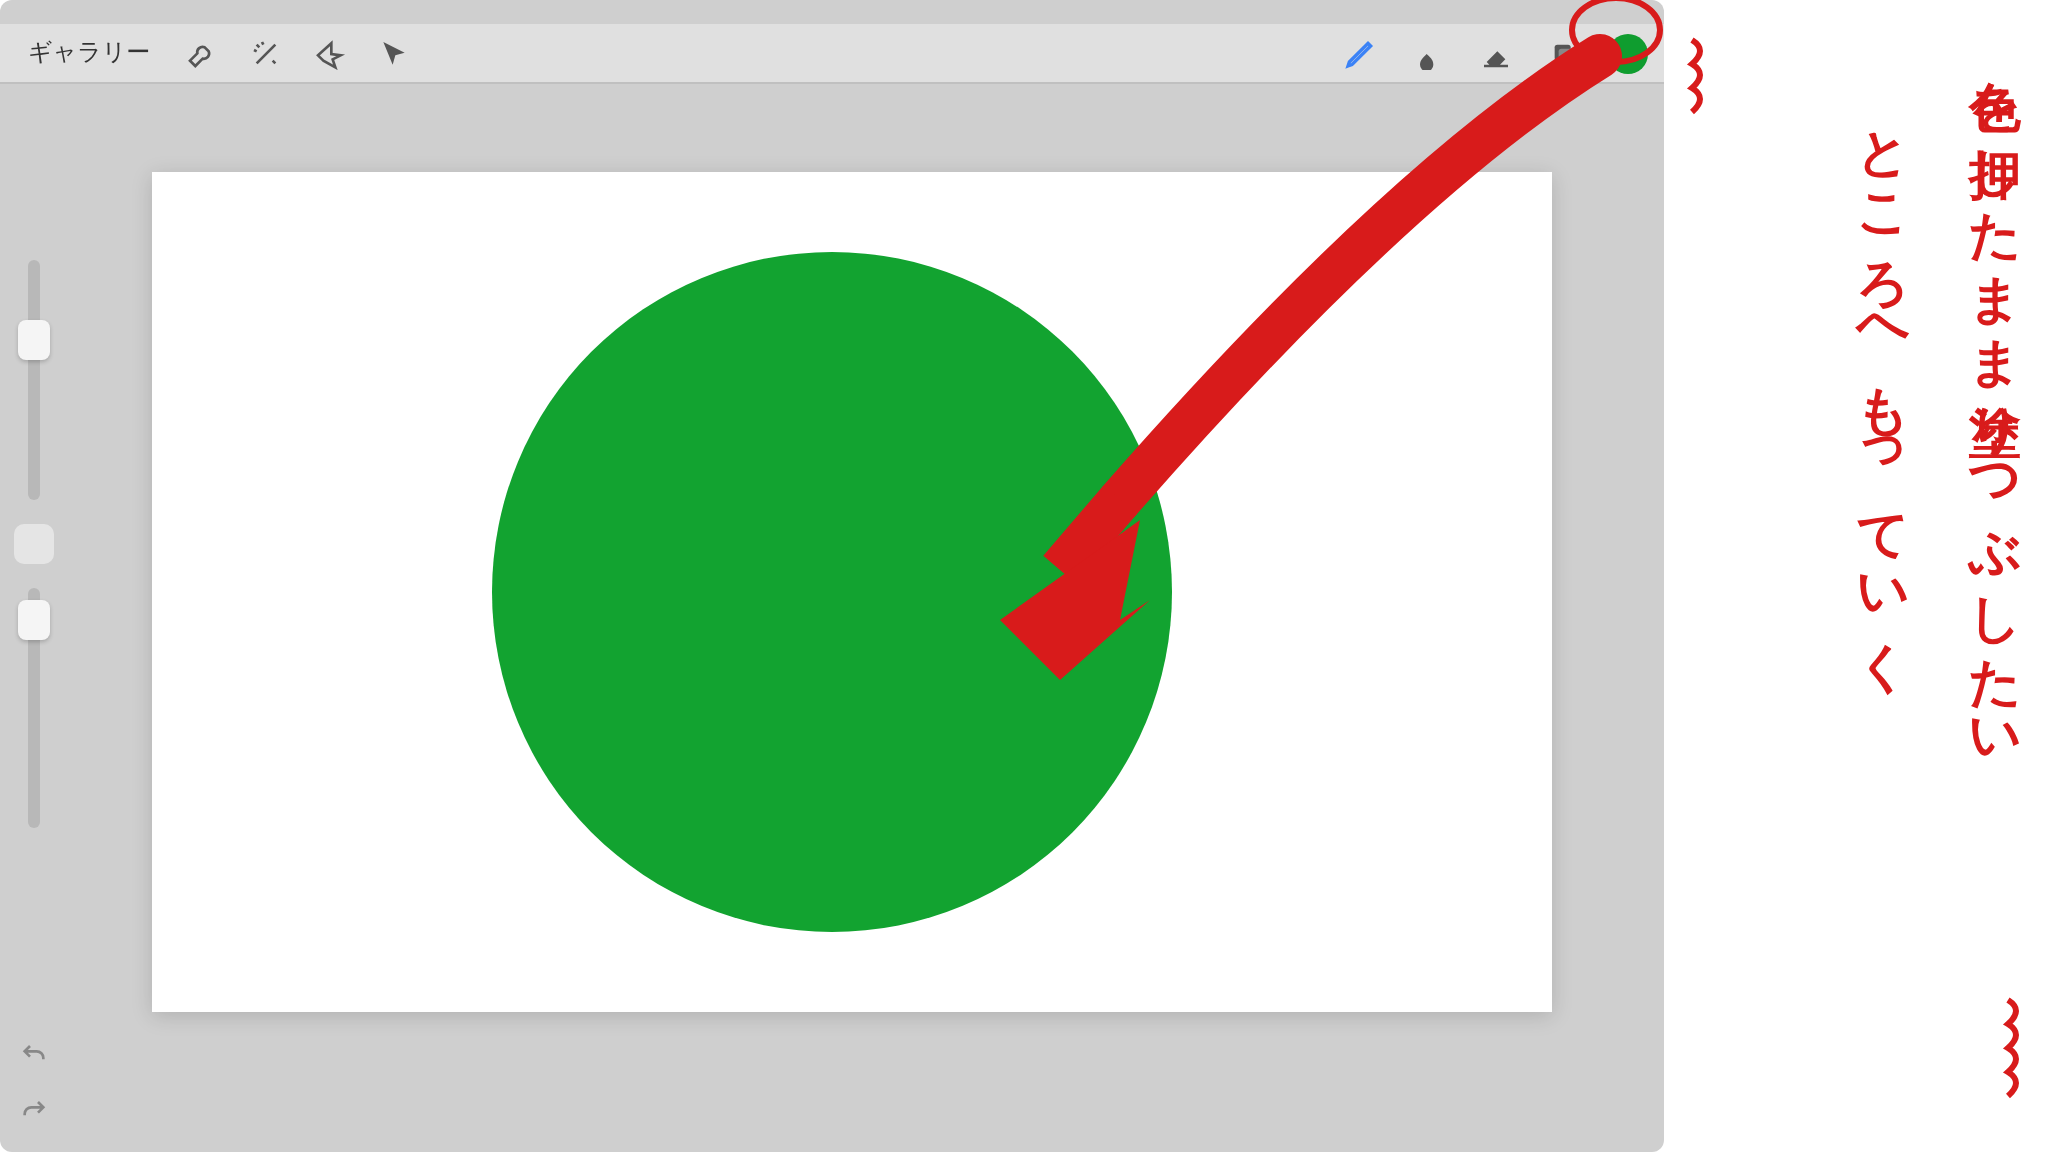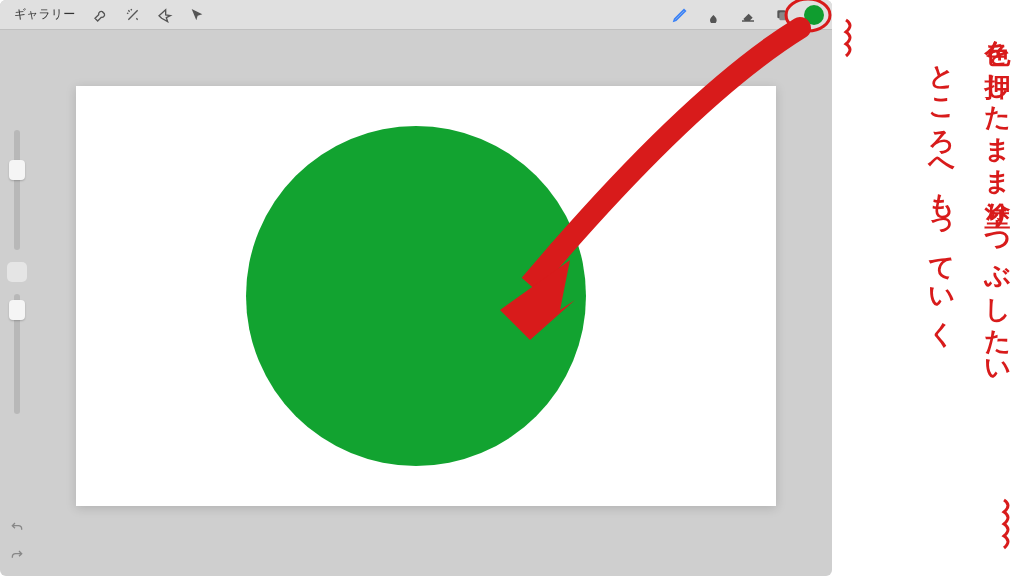--- a/index.html
+++ b/index.html
@@ -19,20 +19,21 @@
       overflow: hidden;
     }
     .toolbar {
       height: 30px;
       background: #e0e0e0;
       display: flex;
       align-items: center;
       padding: 0 8px;
       gap: 6px;
       border-bottom: 1px solid #c0c0c0;
+      margin-top: 12px;
     }
     .toolbar-left {
       display: flex;
       align-items: center;
       gap: 8px;
     }
     .toolbar-right {
       margin-left: auto;
       display: flex;
       align-items: center;

